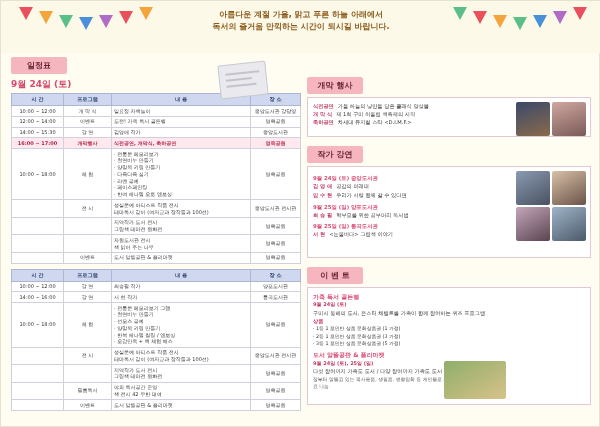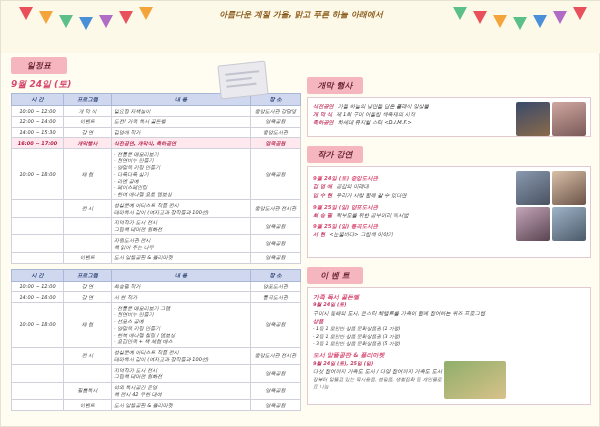--- a/index.html
+++ b/index.html
@@ -7,21 +7,20 @@
   body {
     width:600px; height:427px;
     font-family:"DejaVu Sans", sans-serif;
     background:#fdfcf4;
     overflow:hidden;
   }
   .page {
     position:relative; width:600px; height:427px;
     background:#fffdf2;
     border:1px solid #e6e2d0;
-    font-style:italic;
   }
   
   .banner {
     position:absolute; left:0; top:0; width:600px; height:52px;
     background:#fdf9e8;
   }
   .banner-text {
     position:absolute; left:150px; top:8px; width:300px;
     text-align:center; color:#8b5a1a; font-size:8px; line-height:1.5;
     font-weight:bold;
@@ -107,20 +106,21 @@
         <div class="flag" style="left: 452px; top: 6px; border-top: 13px solid rgb(91, 191, 138);"></div>
         <div class="flag" style="left: 472px; top: 10px; border-top: 13px solid rgb(232, 80, 91);"></div>
         <div class="flag" style="left: 492px; top: 14px; border-top: 13px solid rgb(243, 165, 60);"></div>
         <div class="flag" style="left: 512px; top: 16px; border-top: 13px solid rgb(91, 191, 138);"></div>
         <div class="flag" style="left: 532px; top: 14px; border-top: 13px solid rgb(74, 144, 217);"></div>
         <div class="flag" style="left: 552px; top: 10px; border-top: 13px solid rgb(176, 107, 196);"></div>
         <div class="flag" style="left: 572px; top: 6px; border-top: 13px solid rgb(232, 80, 91);"></div>
       </div>
     <div class="banner-text">
       <div>아름다운 계절 가을, 맑고 푸른 하늘 아래에서</div>
+      <div>독서의 즐거움 만끽하는 시간이 되시길 바랍니다.</div>
     </div>
   </div>
 
   <div class="left">
     <div class="sect-title">일정표</div>
 
     <div>
       <div class="day-label">9월 24일 (토)</div>
       <table class="sched">
         <thead>

